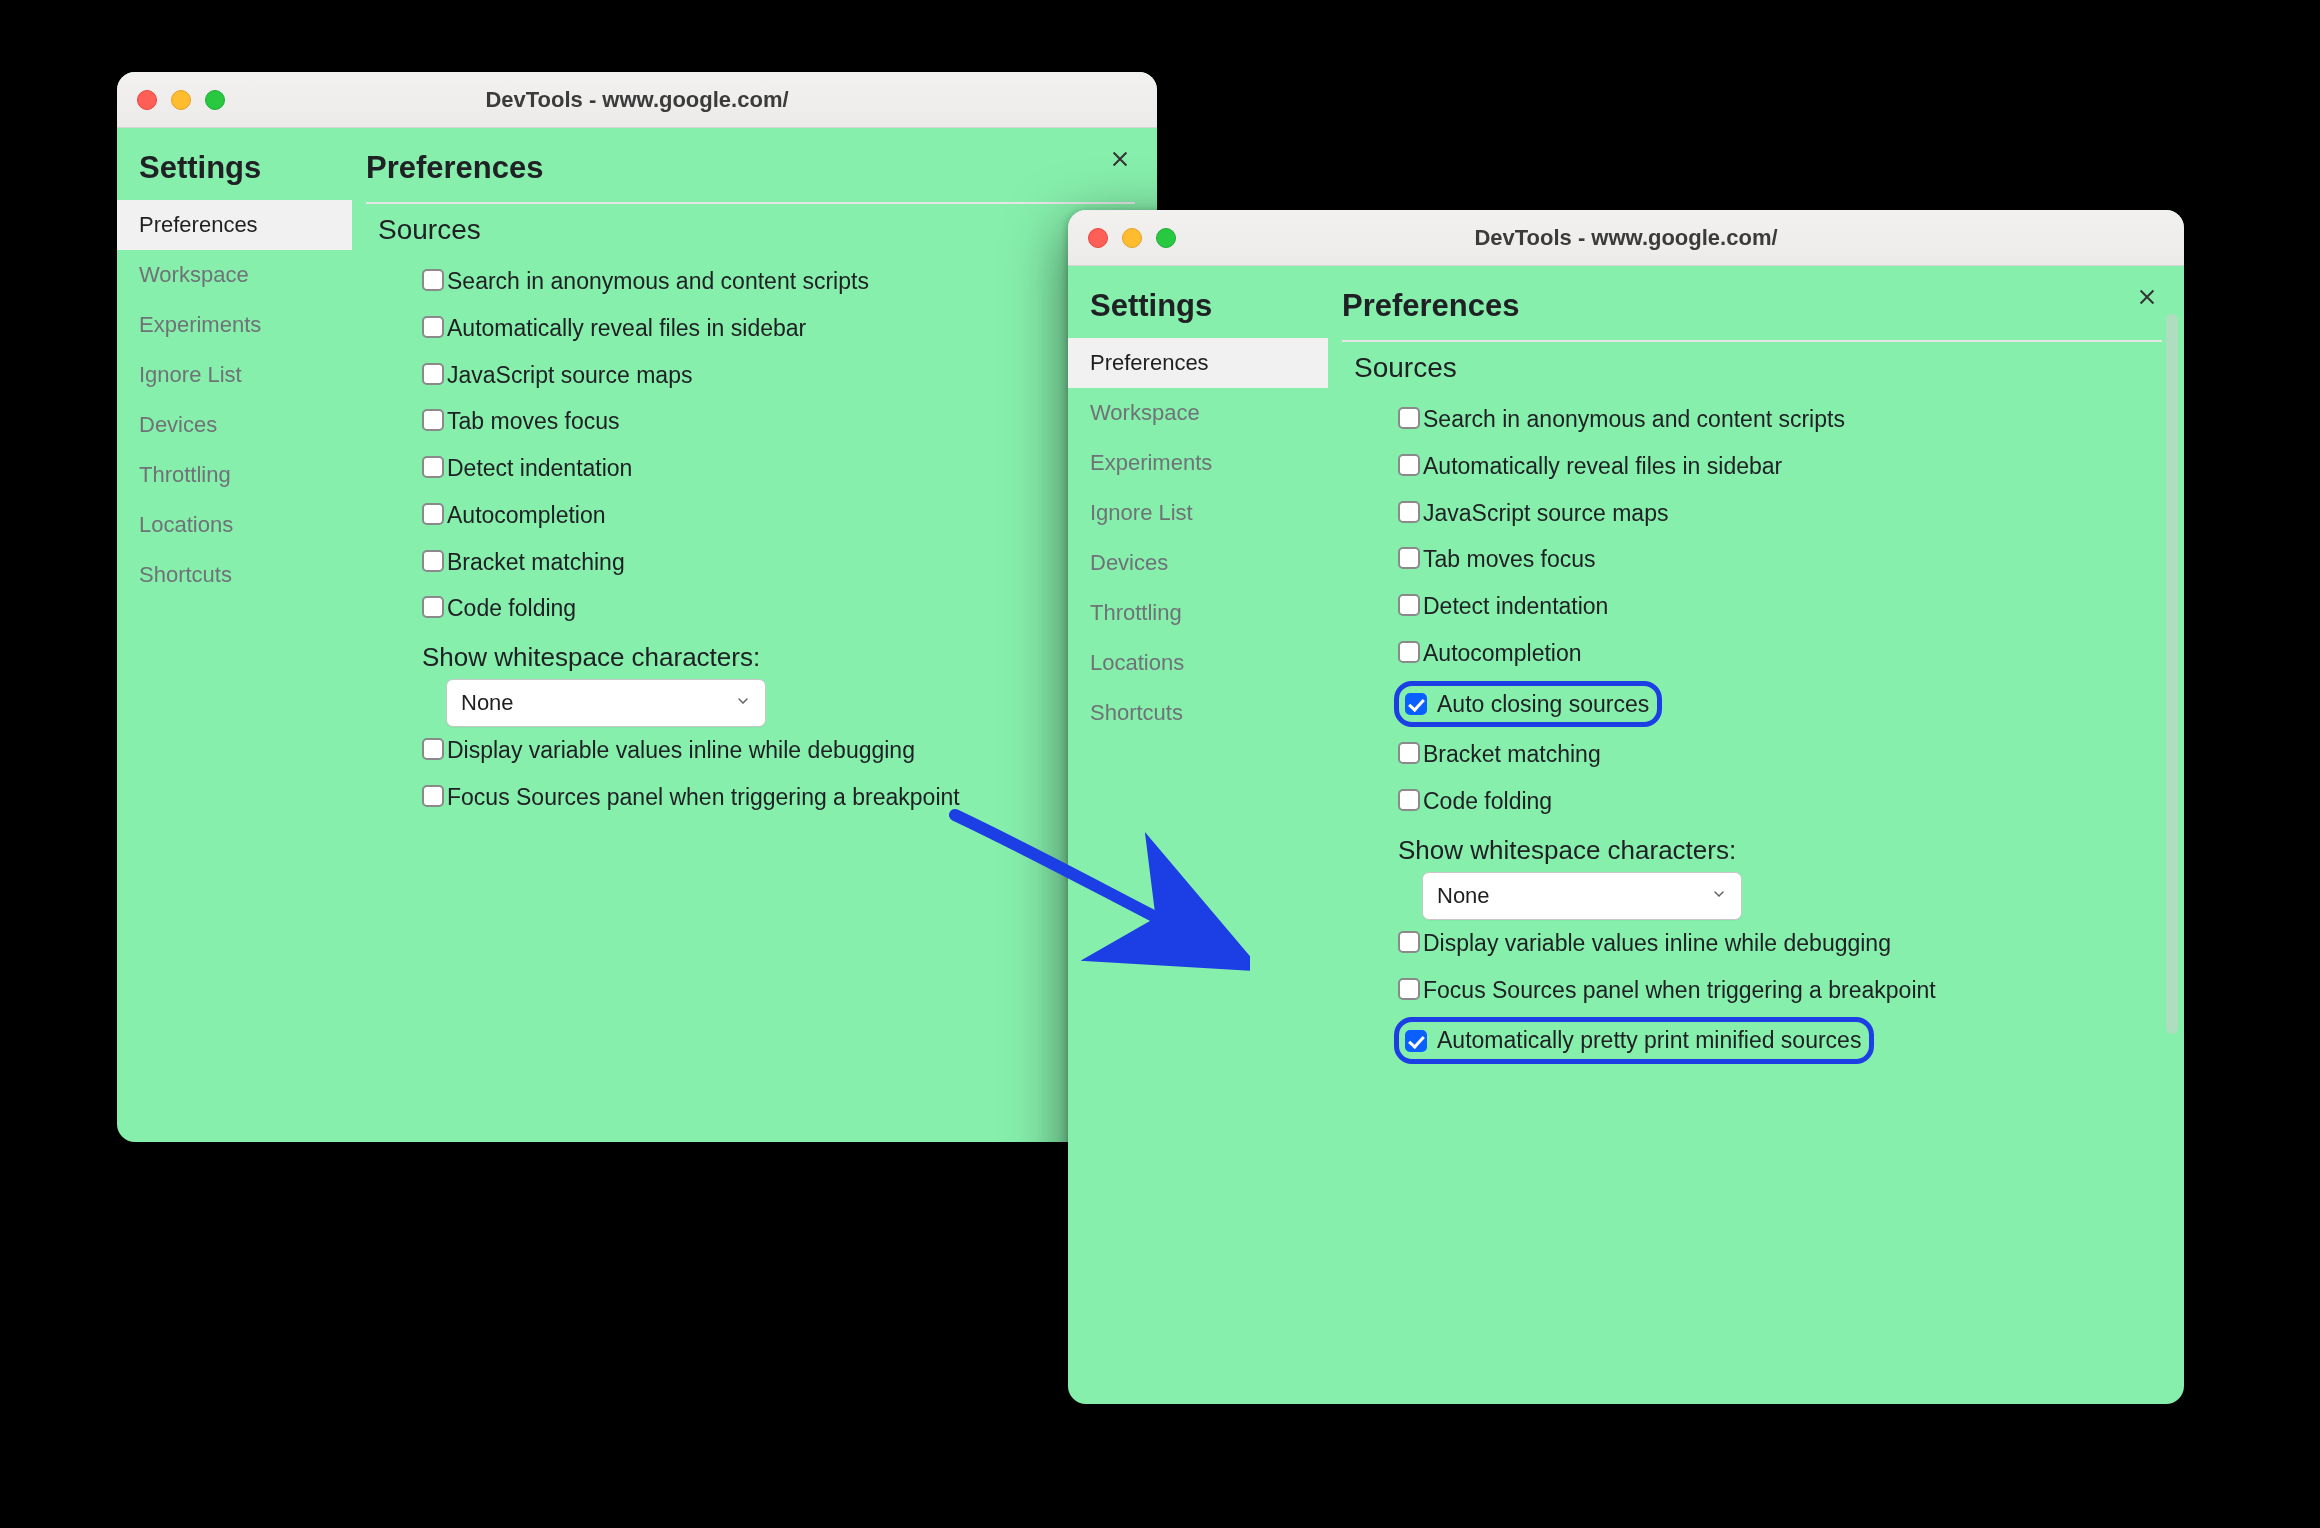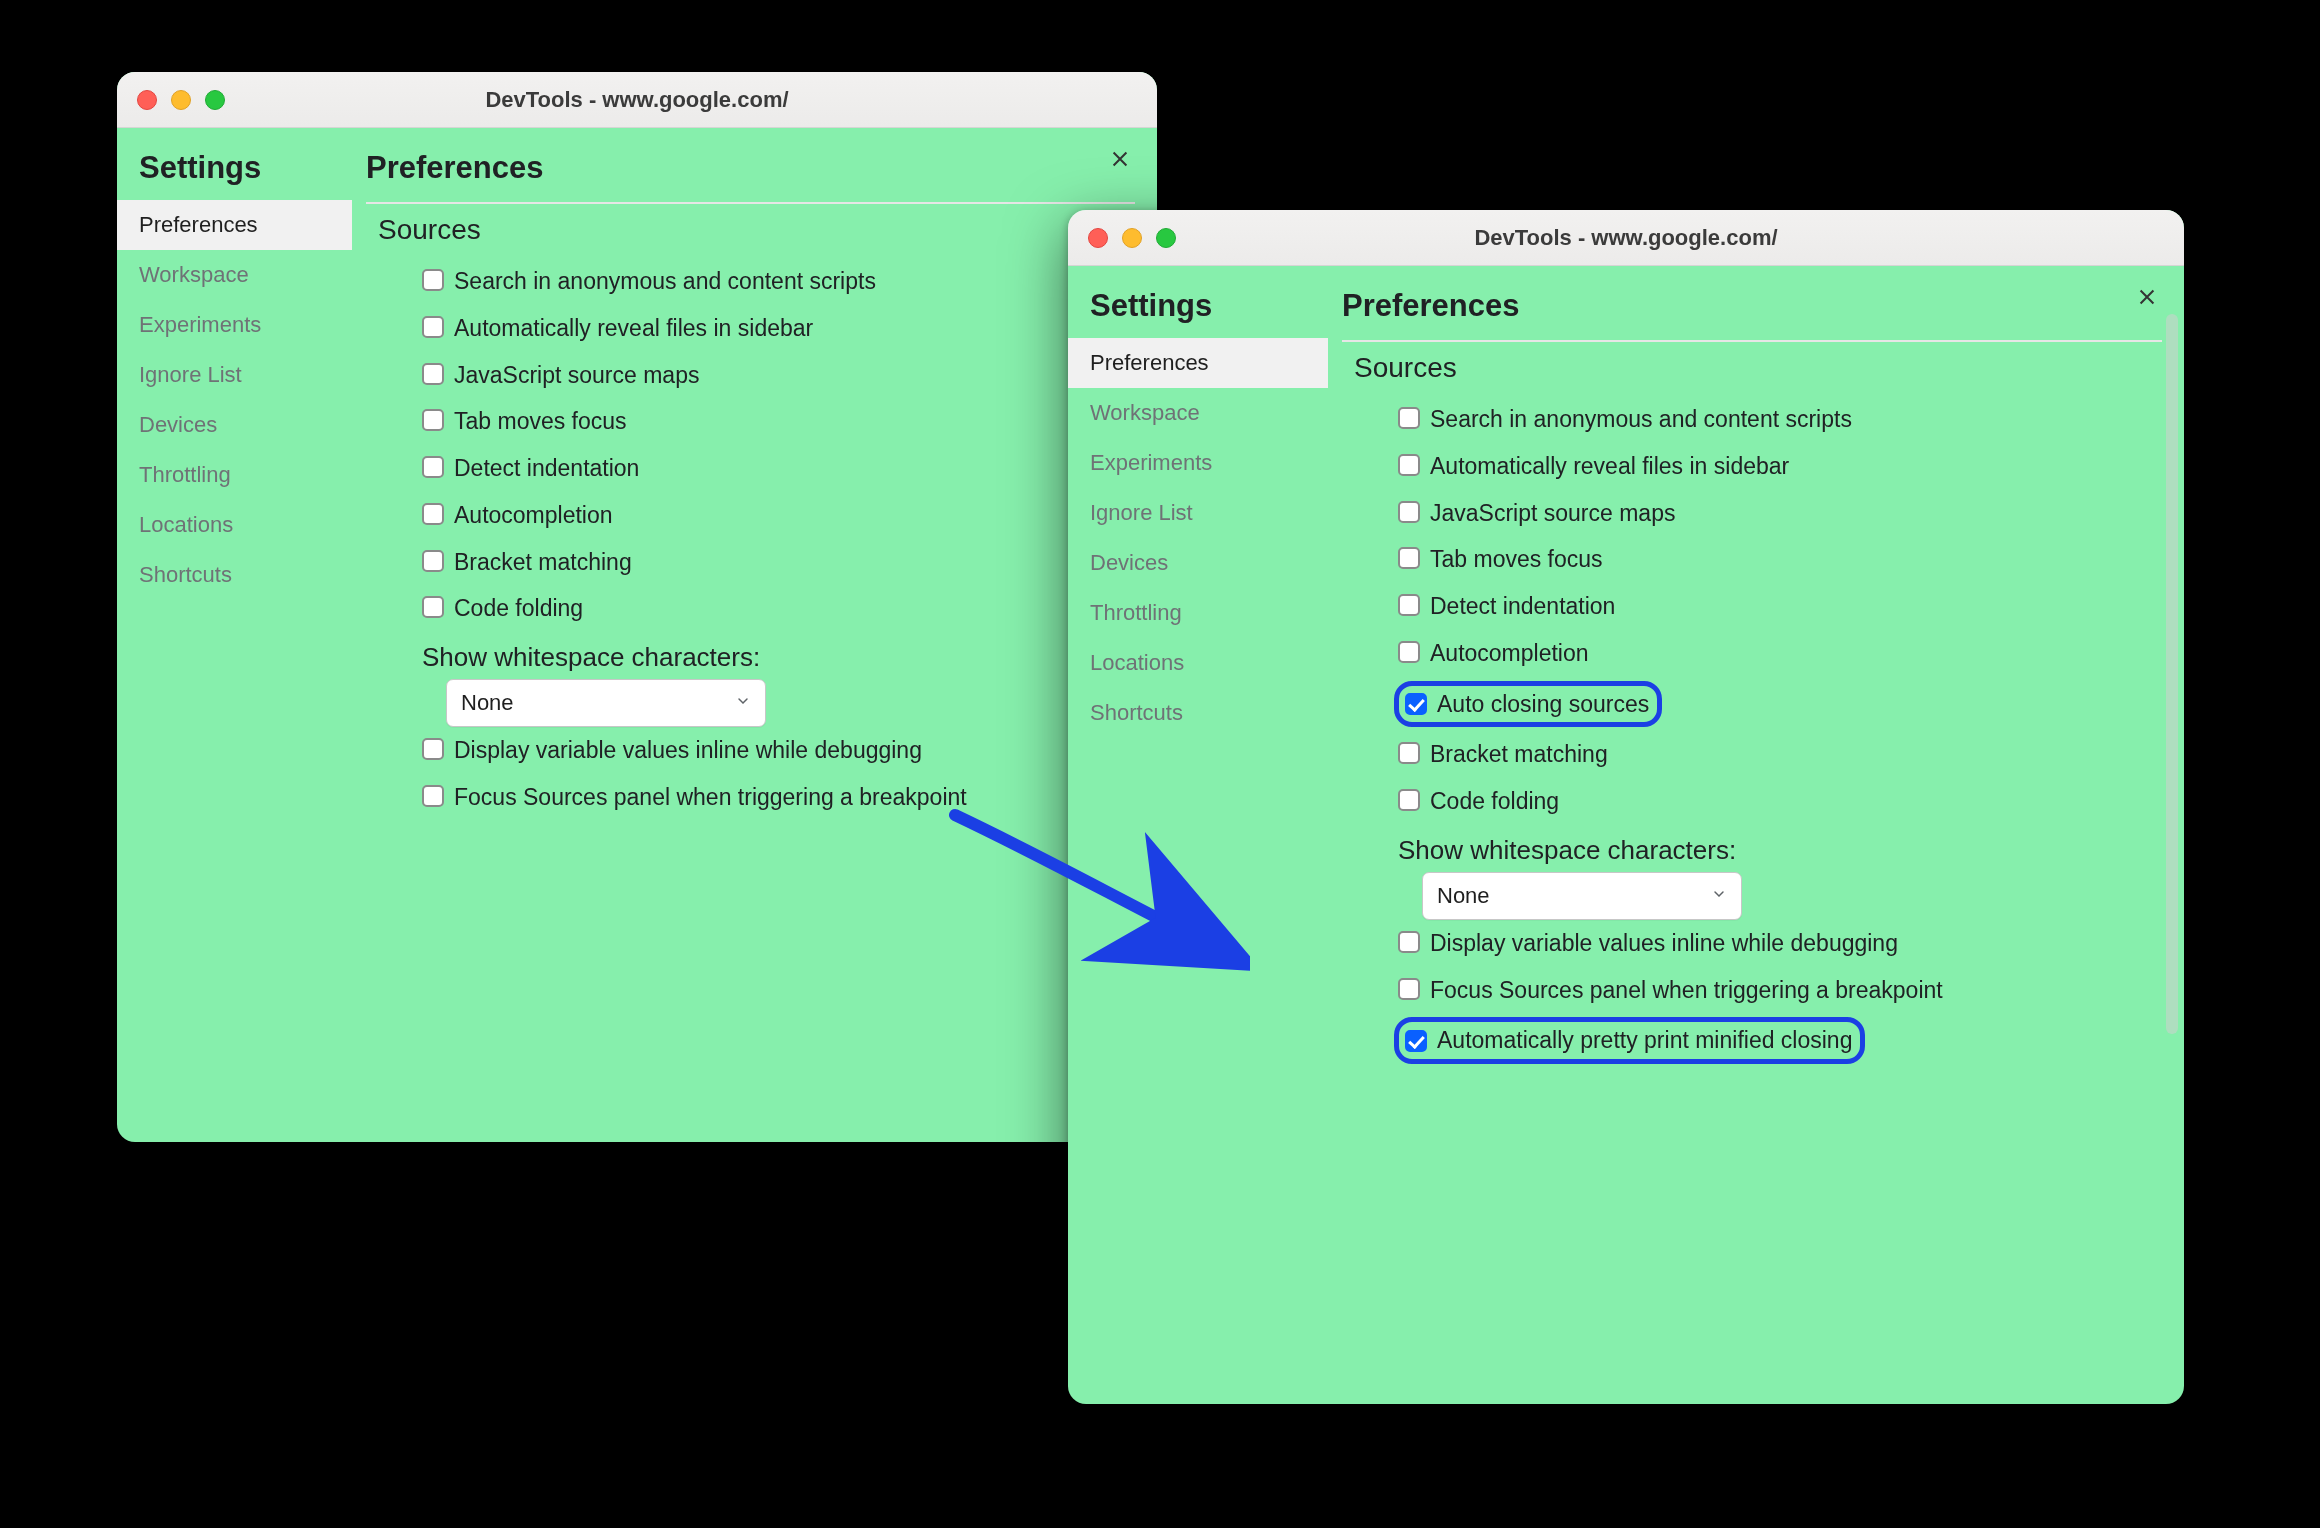--- a/index.html
+++ b/index.html
@@ -90,21 +90,21 @@
   }
   .section-title {
     font-size: 28px;
     font-weight: 400;
     color: #202124;
     margin: 6px 0 12px 12px;
   }
   .opts { padding-left: 52px; }
   .chk-row {
     display: flex; align-items: flex-start;
-    gap: 10px;
+    gap: 3px;
     padding: 9px 4px;
   }
   .cbox {
     width: 22px; height: 22px; flex-shrink: 0;
     border: 2px solid #8a8a8a;
     border-radius: 5px;
     background: #fff;
     margin-top: 2px;
   }
   .cbox.checked {
@@ -343,21 +343,21 @@
             <div class="chk-row">
               <div class="cbox"></div>
               <div class="chk-label">Display variable values inline while debugging</div>
             </div>
             <div class="chk-row">
               <div class="cbox"></div>
               <div class="chk-label">Focus Sources panel when triggering a breakpoint</div>
             </div>
             <div style="padding: 2px 0px;"><div class="highlight">
                 <div class="cbox checked"></div>
-                <div class="chk-label">Automatically pretty print minified closing</div>
+                <div class="chk-label">Automatically pretty print minified sources</div>
               </div></div>
           </div>
         <div class="scrollbar tall"></div>
       </div>
     </div>
   </div>
 
   <div class="arrow">
     <svg viewBox="0 0 310 230">
       <defs>

